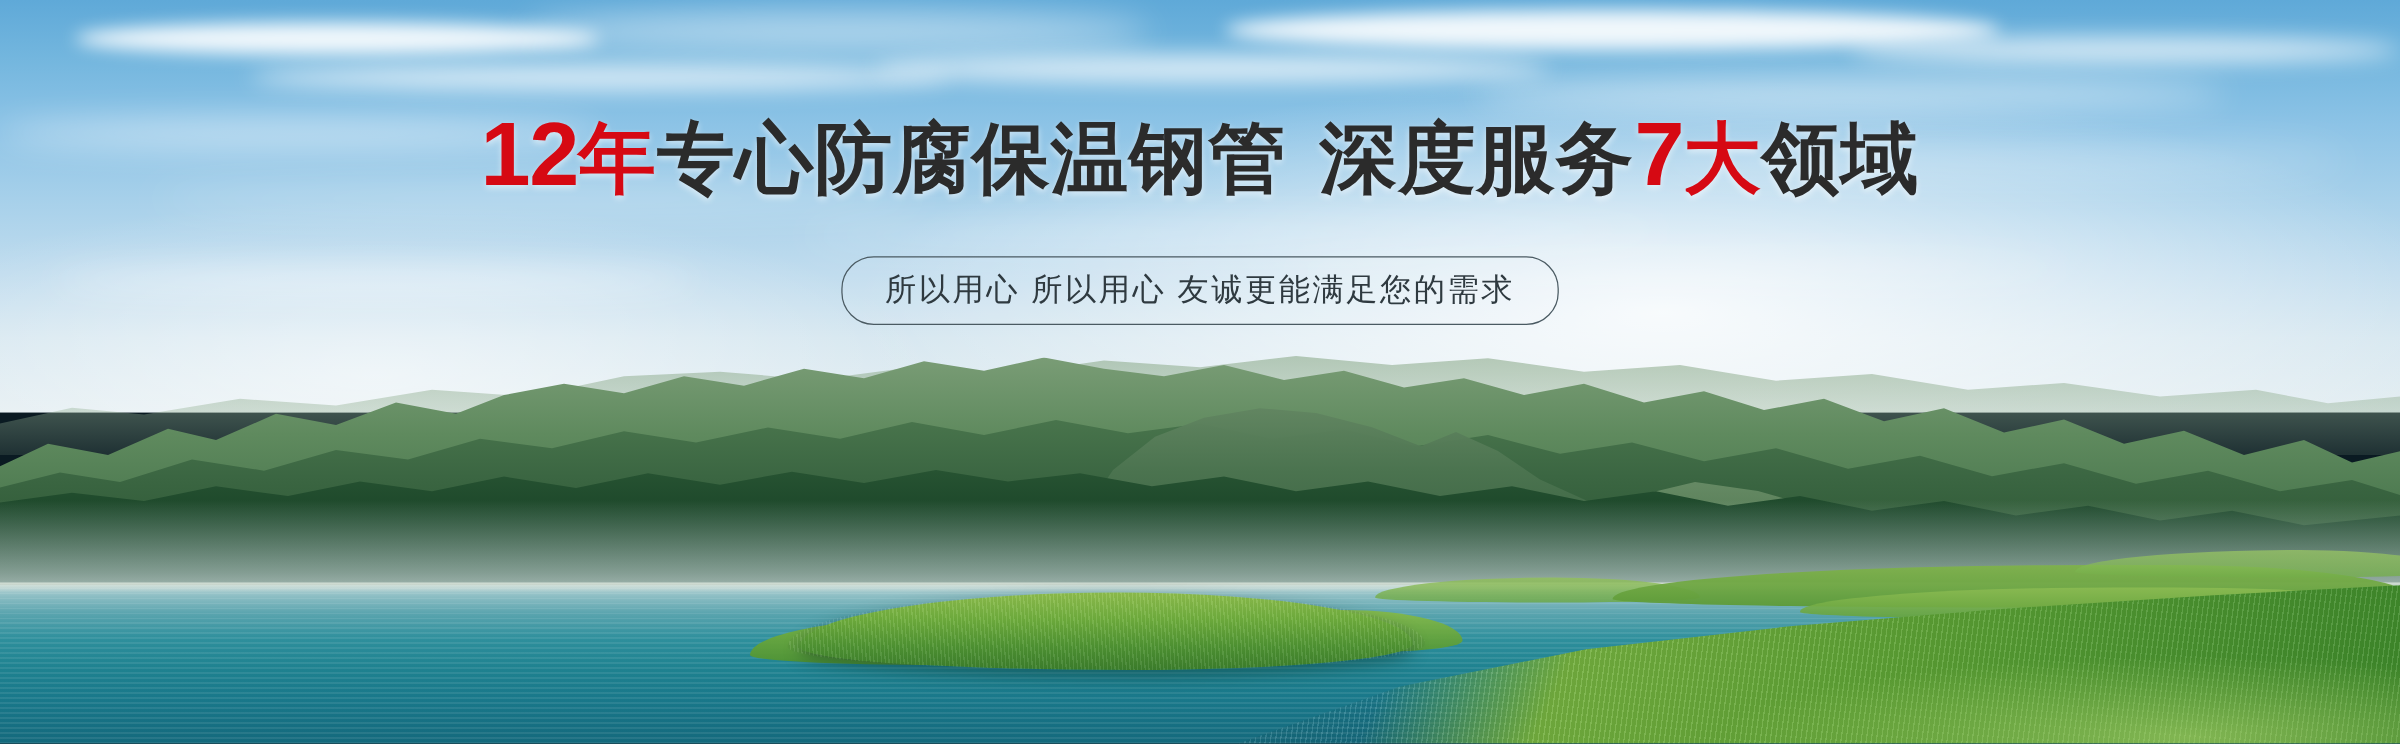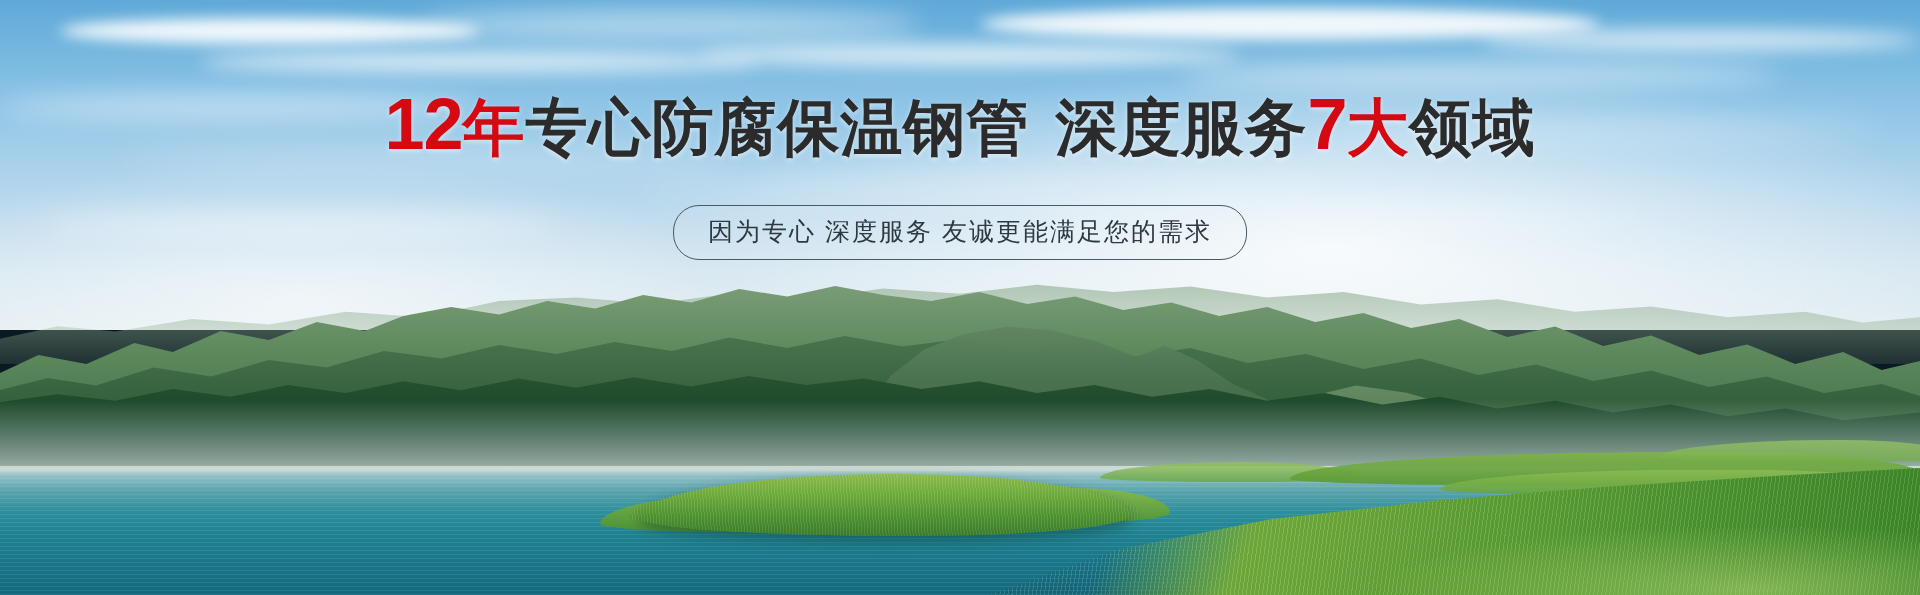--- a/index.html
+++ b/index.html
@@ -342,17 +342,17 @@
   <div class="fg-grass-tex"></div>
   <div class="fg-grass-hl"></div>
 
   <div class="content">
 
     <div class="headline">
       <span class="accent num">12</span><span class="accent">年</span><span>专心防腐保温钢管</span><span class="gap"></span><span>深度服务</span><span class="accent num">7</span><span class="accent">大</span><span>领域</span>
     </div>
 
     <div class="subtitle-pill">
-      <span>因为专心 深度服务 友诚更能满足您的需求</span>
+      <span>所以用心 所以用心 友诚更能满足您的需求</span>
     </div>
 
   </div>
 </div>
 
 </body></html>

